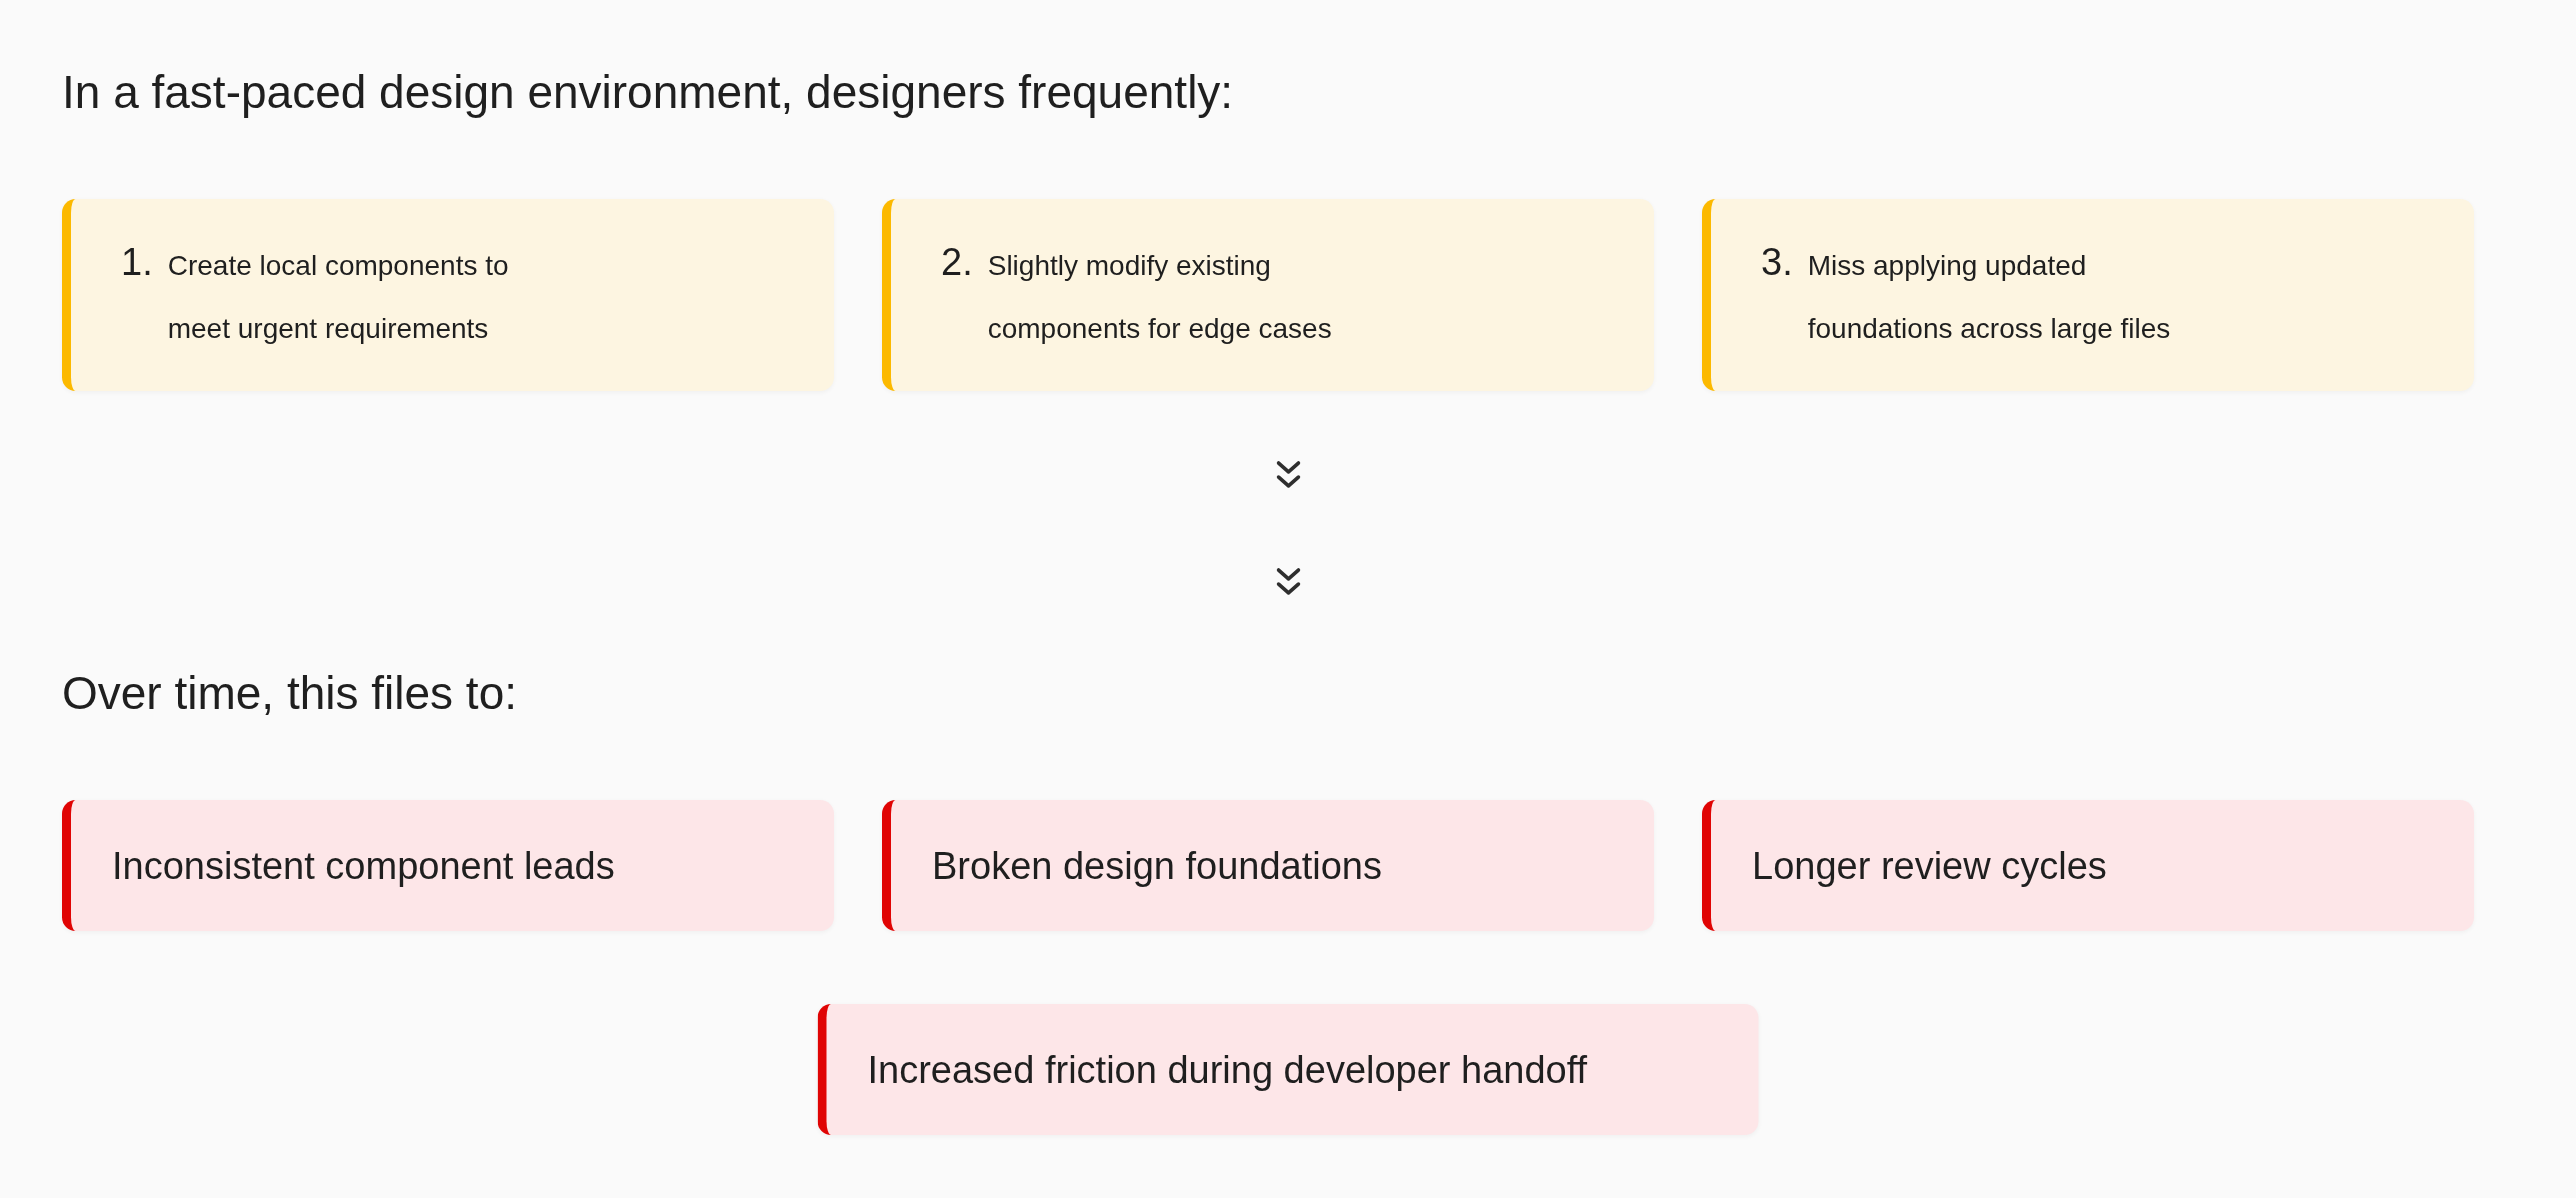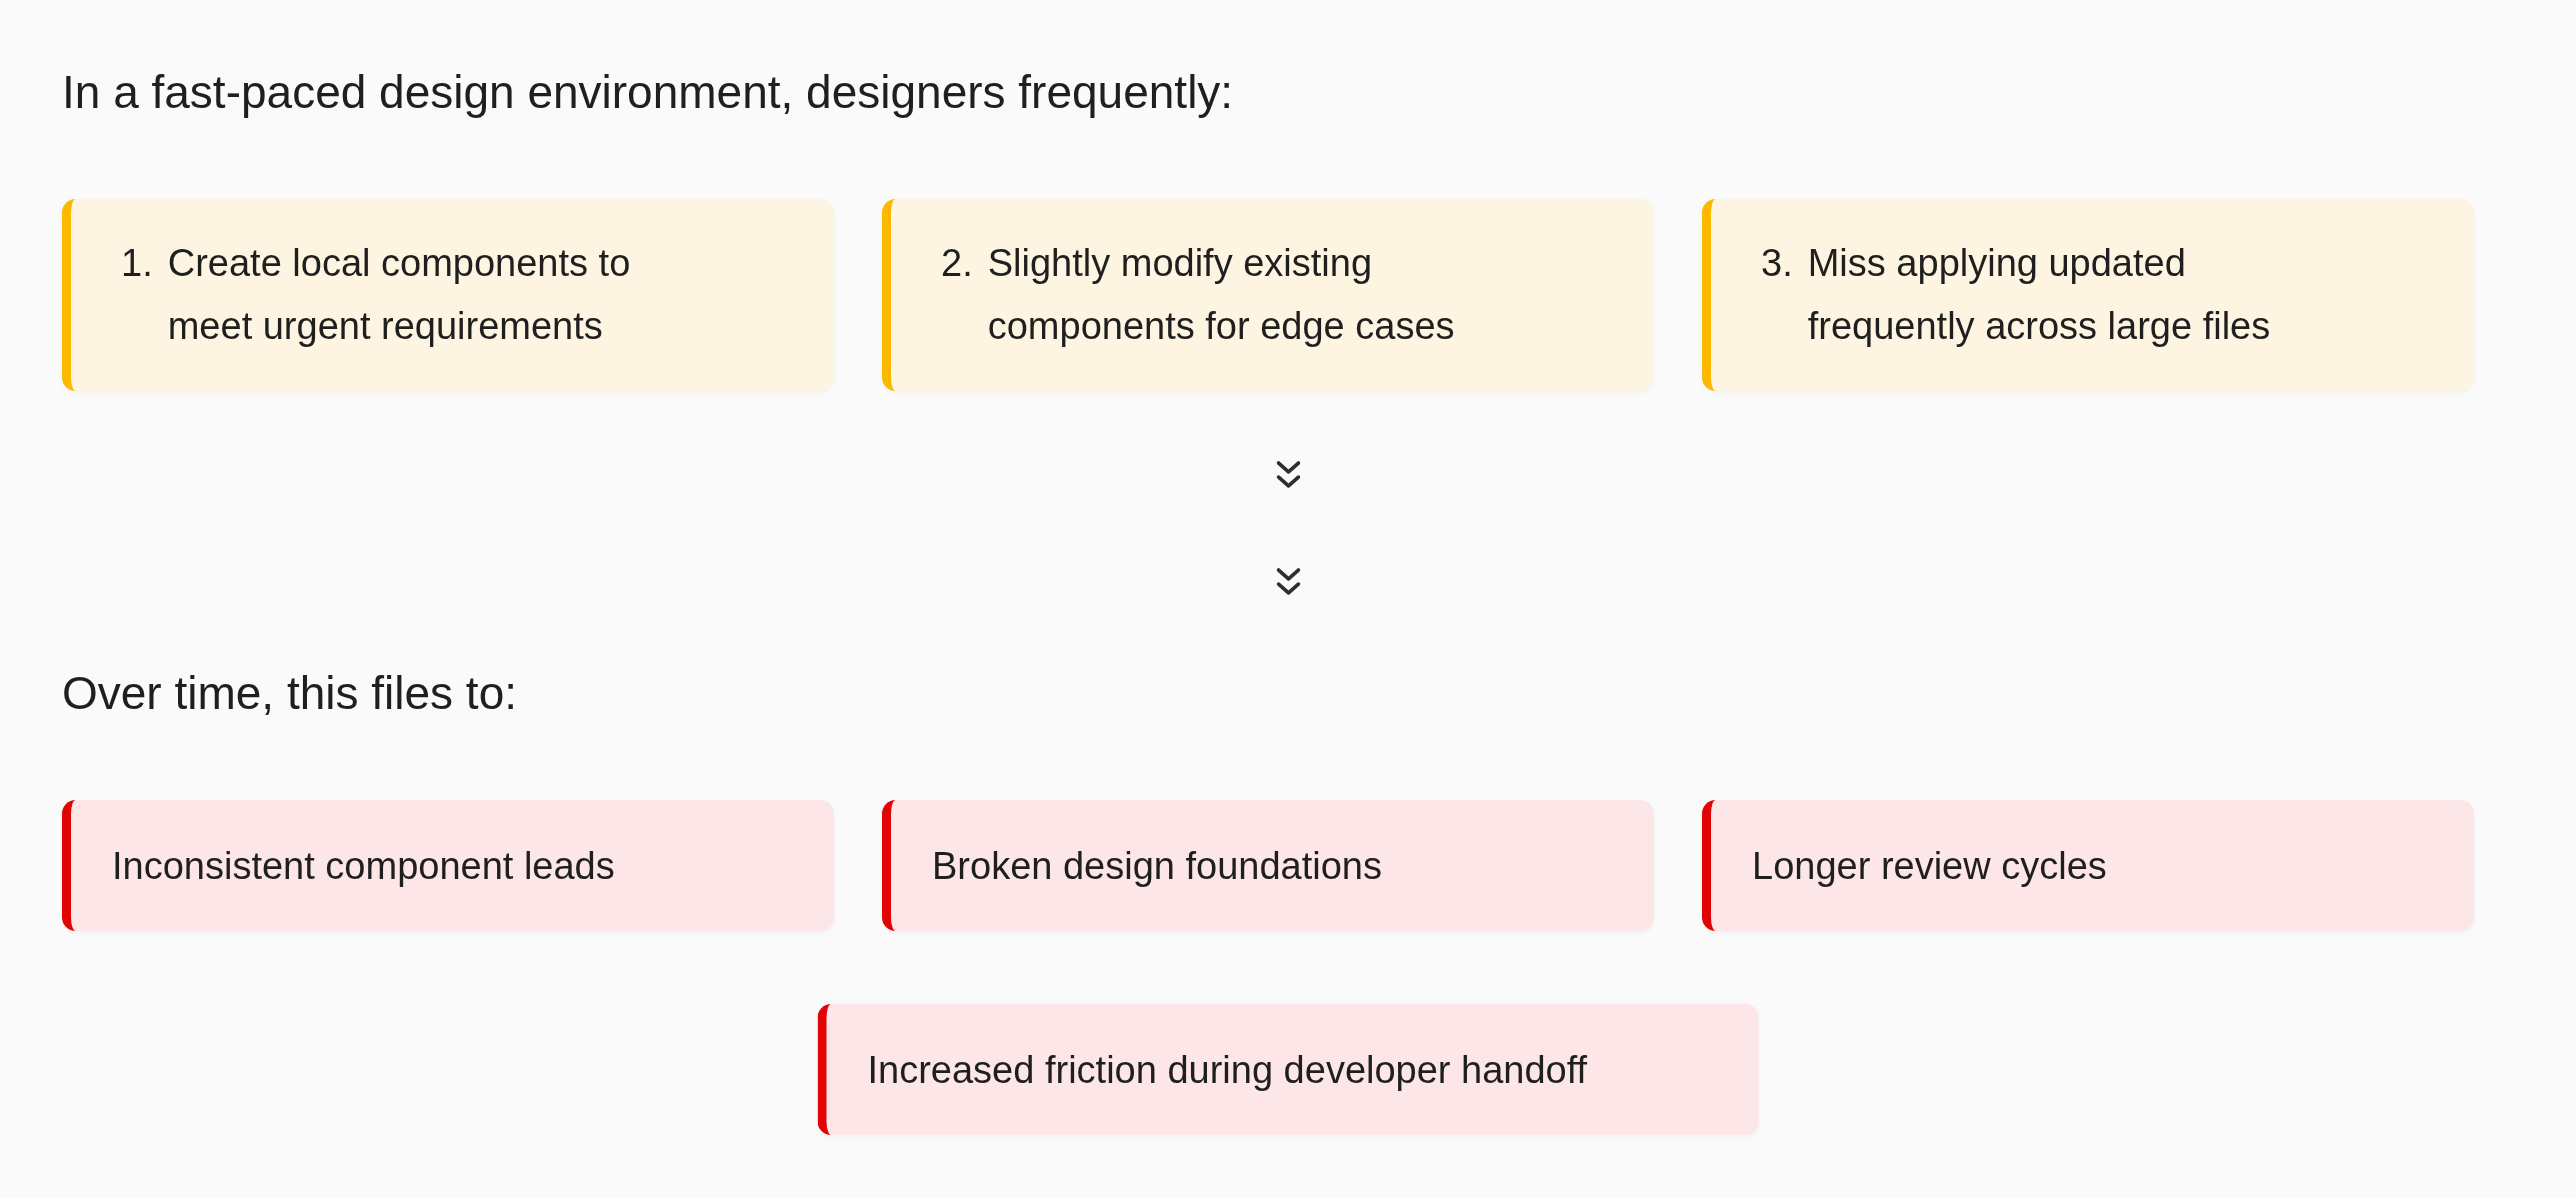--- a/index.html
+++ b/index.html
@@ -61,21 +61,21 @@
     display: flex;
     align-items: baseline;
     gap: 15px;
   }
   .card-num {
     font-size: 38px;
     line-height: 63px;
     flex: 0 0 auto;
   }
   .card-text {
-    font-size: 38px;
+    font-size: 28px;
     line-height: 63px;
     white-space: pre-line;
   }
   .outcome-text {
     font-size: 38px;
     line-height: 46px;
   }
   .card-footer {
     position: absolute;
     top: 1004px;
@@ -113,21 +113,21 @@
       <div class="card-inner">
         <span class="card-num">2.</span>
         <span class="card-text">Slightly modify existing
 components for edge cases</span>
       </div>
     </div>
     <div class="card card-cause">
       <div class="card-inner">
         <span class="card-num">3.</span>
         <span class="card-text">Miss applying updated
-frequently across large files</span>
+foundations across large files</span>
       </div>
     </div>
   </div>
 
   <div class="chevrons chevrons-1">
     <svg viewBox="0 0 48 56" fill="none" xmlns="http://www.w3.org/2000/svg">
       <path d="M5 5 L24 22 L43 5" stroke="#2e2e2e" stroke-width="7" stroke-linecap="round" stroke-linejoin="round"></path>
       <path d="M5 32 L24 49 L43 32" stroke="#2e2e2e" stroke-width="7" stroke-linecap="round" stroke-linejoin="round"></path>
     </svg>
   </div>

